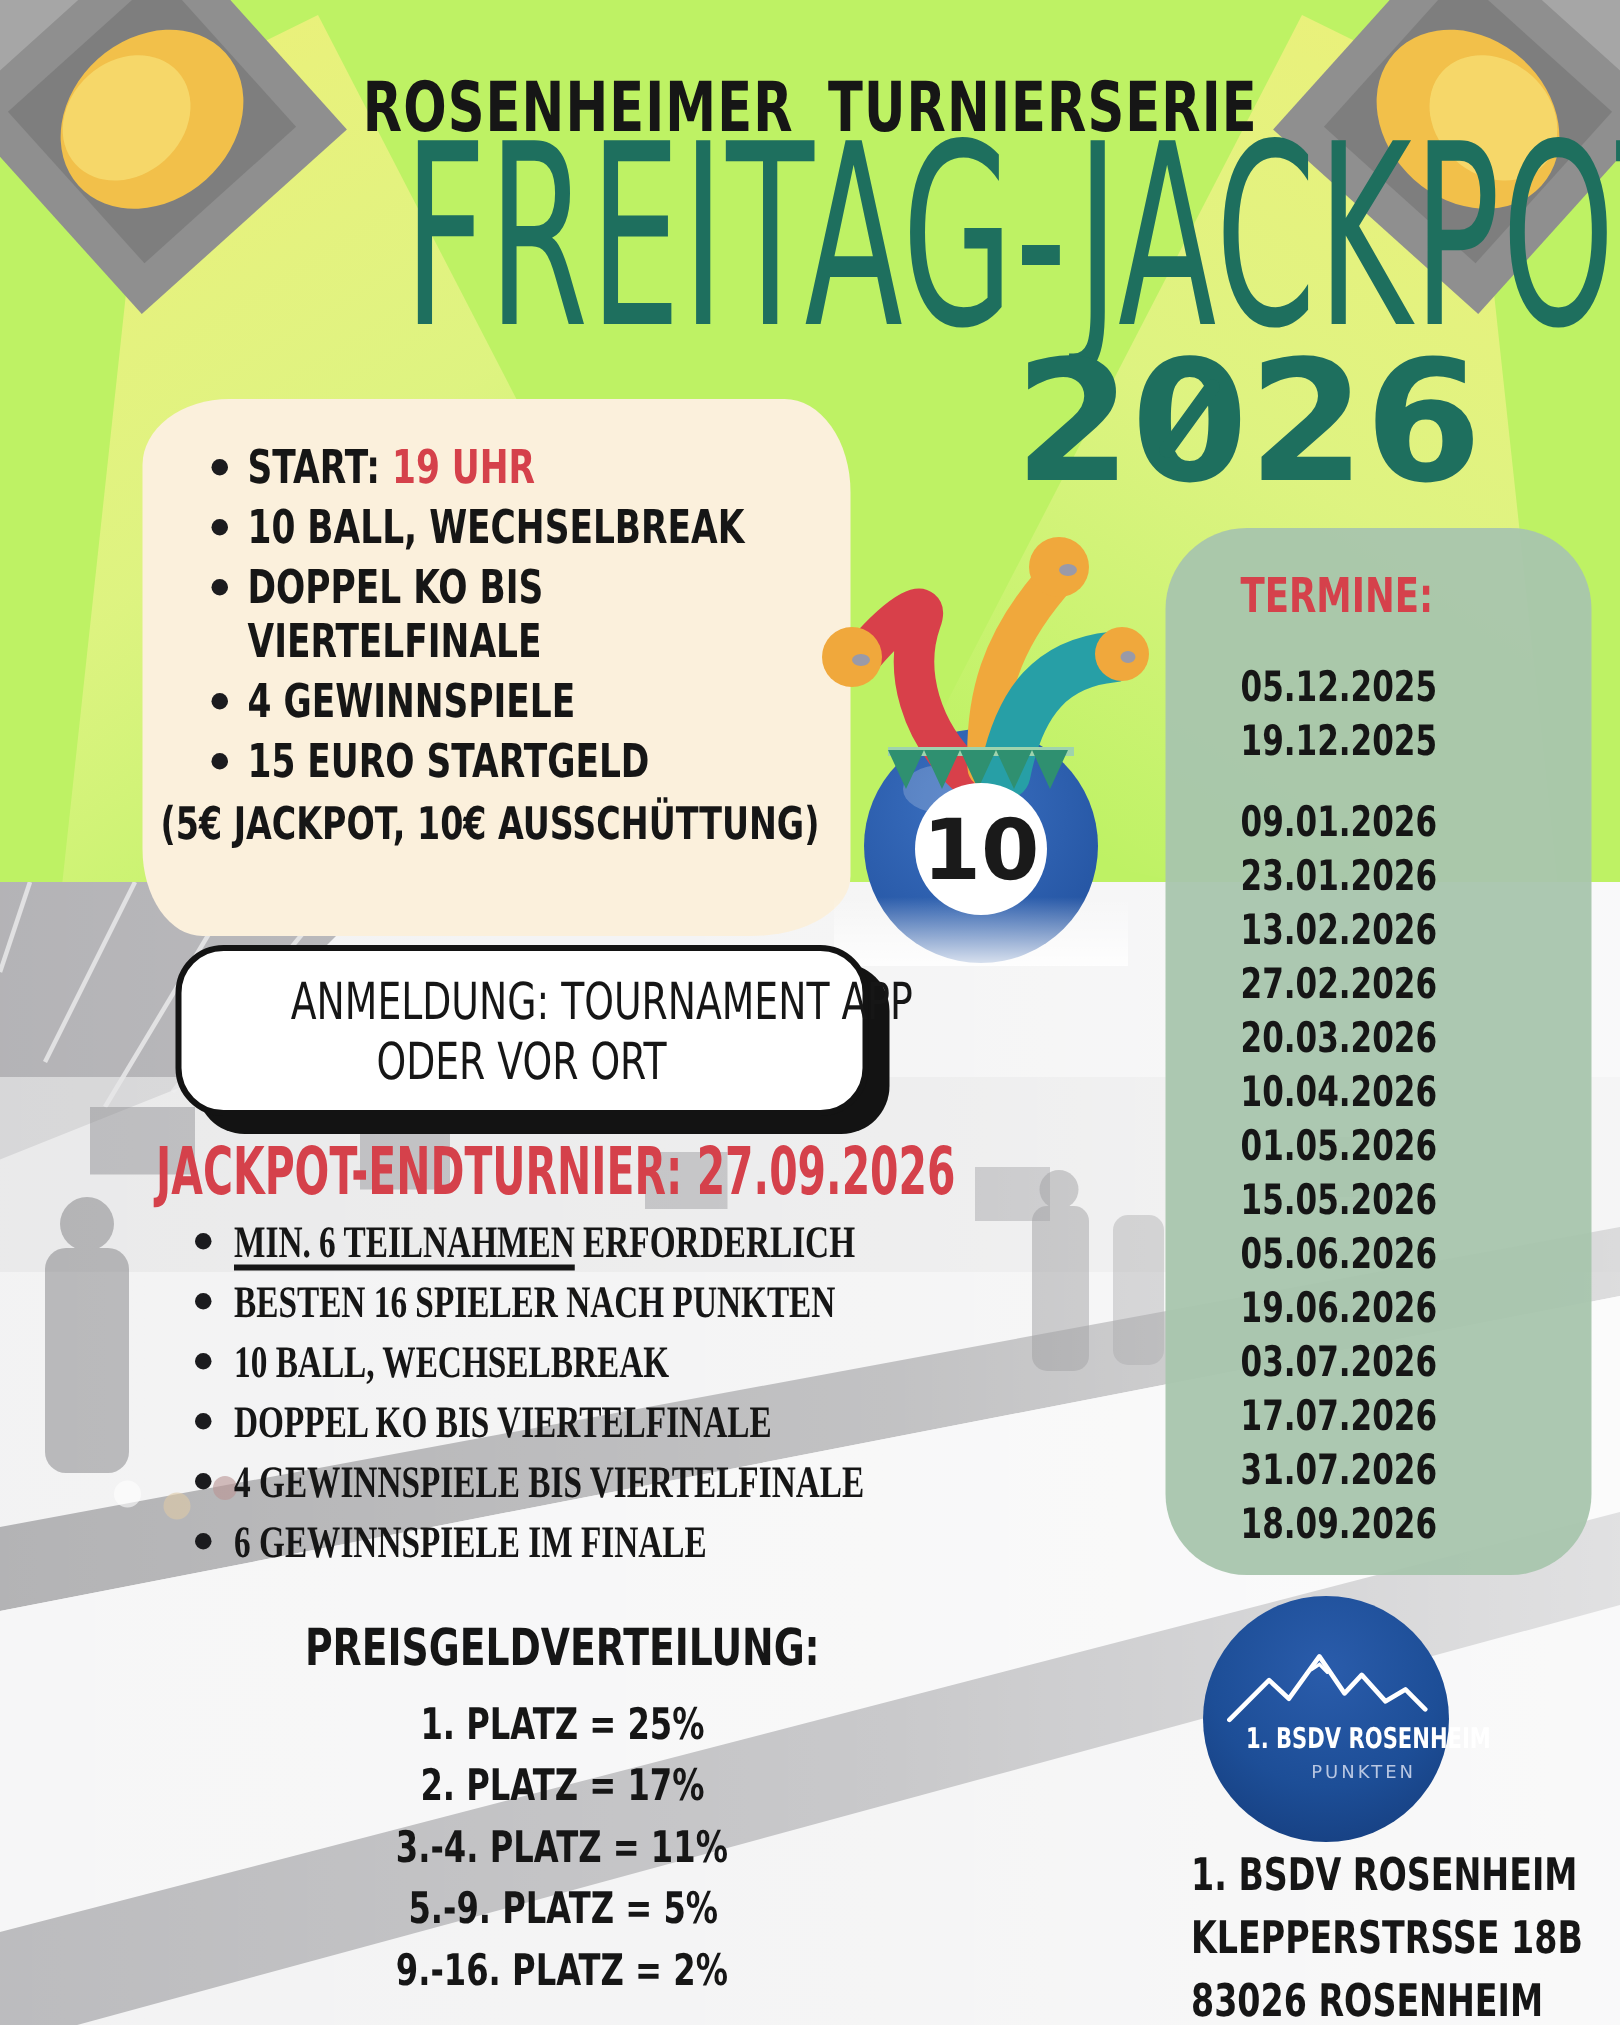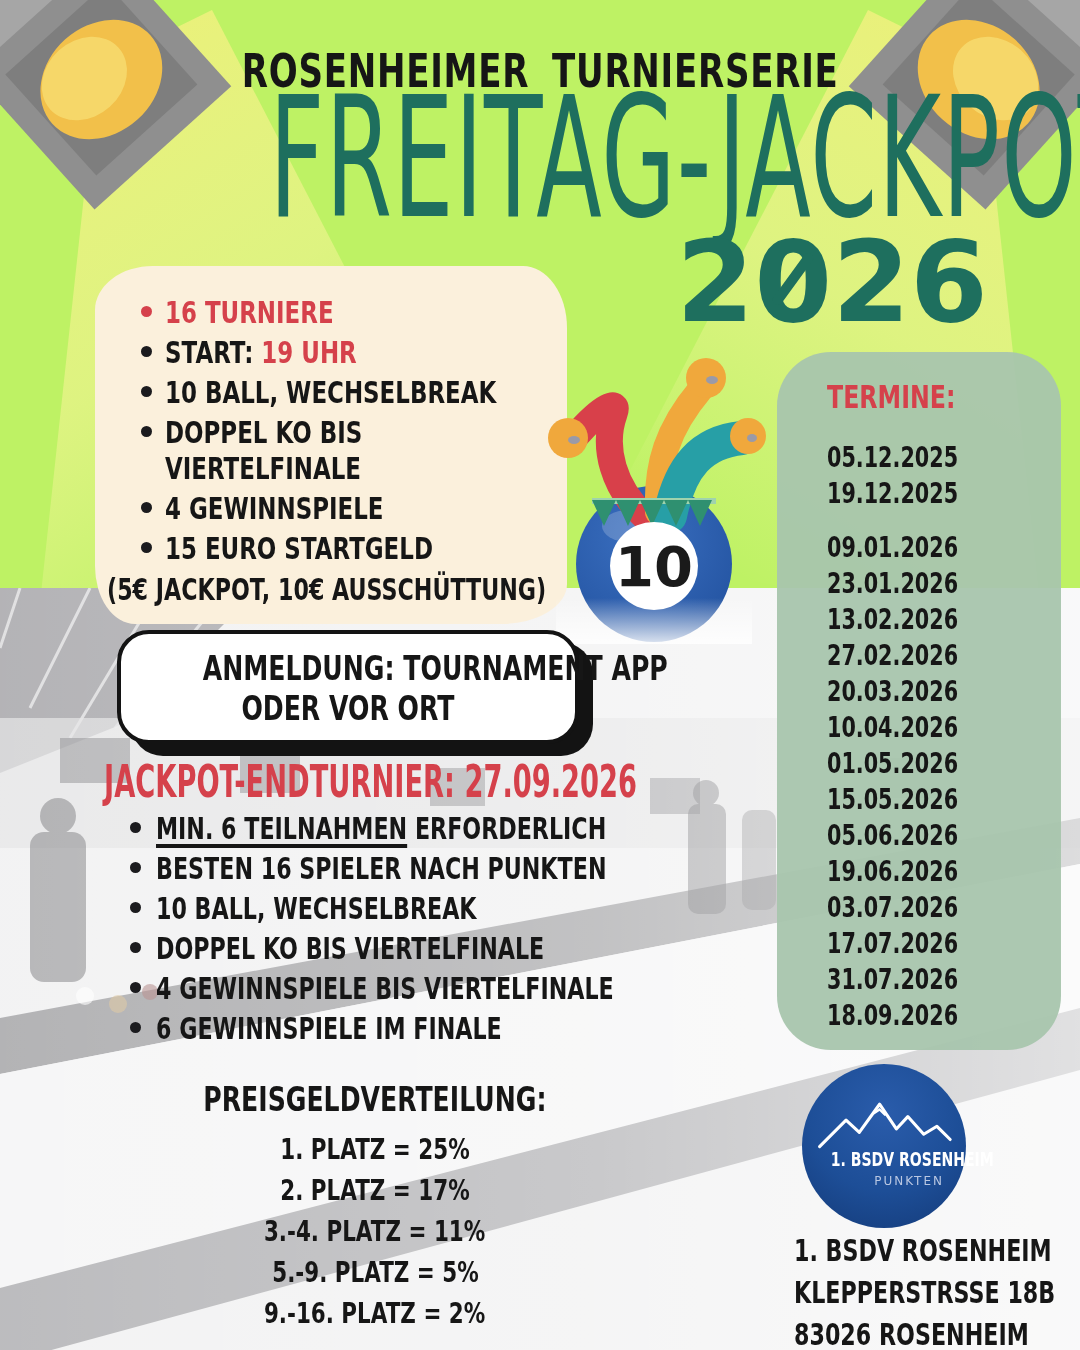--- a/index.html
+++ b/index.html
@@ -52,26 +52,26 @@
            padding:26px 0 0 50px;}
   .termine-title{color:#d5414b;font-size:32px;font-weight:800;margin-bottom:24px;}
   .date{font-size:28px;font-weight:800;line-height:36px;transform:scaleX(0.74);
         transform-origin:0 50%;white-space:nowrap;}
   .date-gap{height:18px;}
 
   
   .anm{position:absolute;left:117px;top:630px;width:462px;z-index:3;background:#ffffff;
        border:4px solid #131313;border-radius:32px;box-shadow:14px 12px 0 #131313;
        text-align:center;padding:14px 0 12px;box-sizing:border-box;}
-  .anm-line{font-size:34px;font-weight:700;line-height:40px;}
+  .anm-line{font-size:34px;font-weight:400;line-height:40px;}
 
   
   .end-head{position:absolute;left:104px;top:756px;z-index:3;color:#d5414b;
             font-size:44px;font-weight:800;white-space:nowrap;}
-  .end-list{position:absolute;left:130px;top:812px;z-index:3;}
+  .end-list{position:absolute;left:130px;top:812px;z-index:3;font-family:Liberation Serif, serif;}
   .end-row{display:flex;margin-bottom:7px;}
   .end-row .dot{margin:10px 15px 0 0;}
   .end-row .txt{font-size:30px;font-weight:800;line-height:33px;}
 
   
   .prize{position:absolute;left:92px;top:1079px;width:566px;text-align:center;z-index:3;}
   .prize-head{font-size:34px;font-weight:800;margin-bottom:10px;}
   .prize-line{font-size:29px;font-weight:800;line-height:41px;}
 
   
@@ -175,24 +175,20 @@
   <div class="main-title z3">
     <span>FREITAG-JACKPOT</span>
   </div>
   <div class="year z3">
     <span>2026</span>
     <div class="slash"></div>
   </div>
 
   <div class="info-box">
     <div>
-        <div class="info-row">
-          <span class="dot red-dot"></span>
-          <div class="txt cxL"><span class="red ">16 TURNIERE</span></div>
-        </div>
         <div class="info-row">
           <span class="dot"></span>
           <div class="txt cxL"><span>START: </span><span class="red ">19 UHR</span></div>
         </div>
         <div class="info-row">
           <span class="dot"></span>
           <div class="txt cxL"><span>10 BALL, WECHSELBREAK</span></div>
         </div>
         <div class="info-row">
           <span class="dot"></span>

